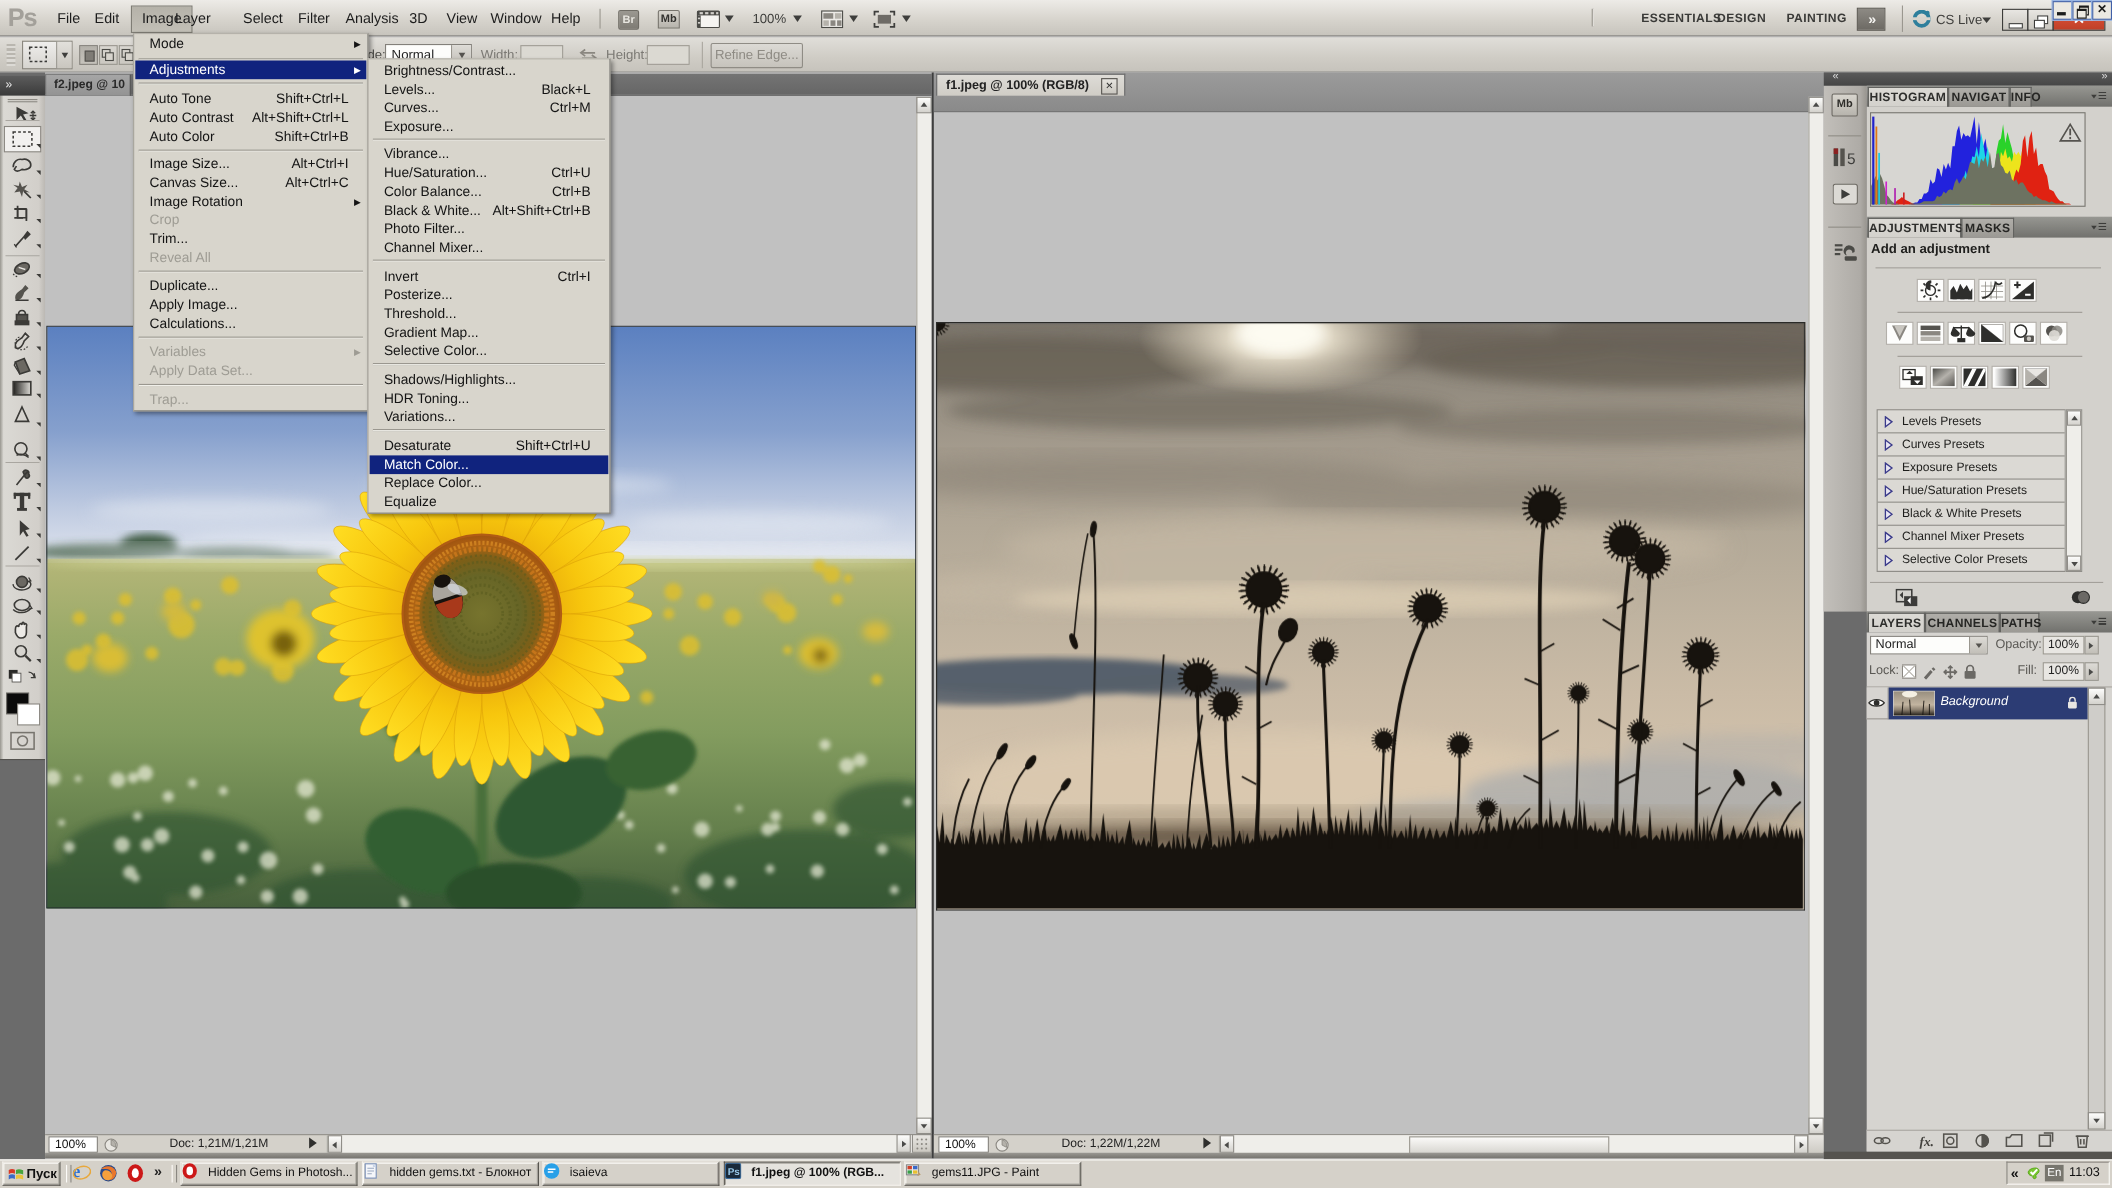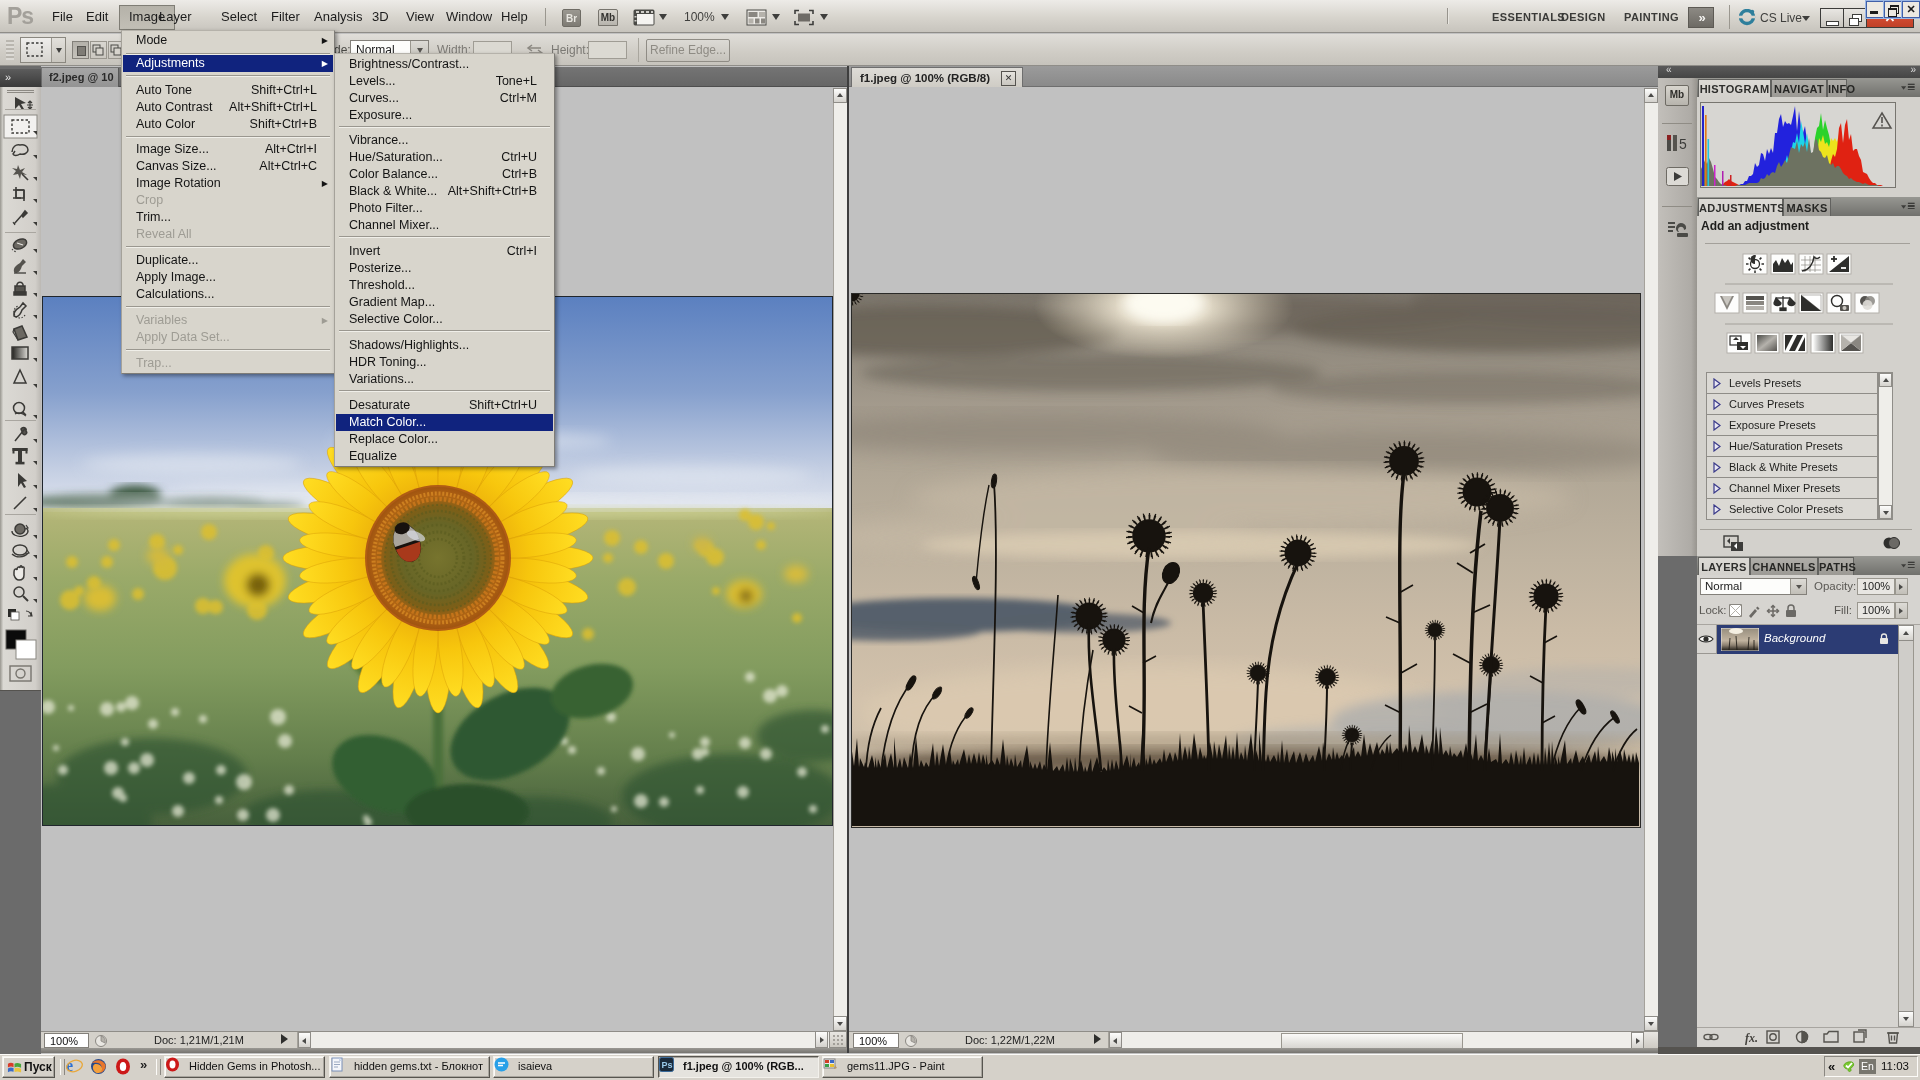--- a/index.html
+++ b/index.html
@@ -571,21 +571,21 @@
           <circle cx="4" cy="12" r="0.9"></circle>
           <circle cx="8" cy="12" r="0.9"></circle>
           <circle cx="12" cy="12" r="0.9"></circle>
         </g>
       </svg>
 </div>
 <div class="abs" style="left:41px;top:1048px;width:806px;height:5px;background:linear-gradient(#9a9893,#76746f);"></div>
 
 <div class="abs" style="left:847px;top:66px;width:2px;height:987px;background:#3e3e3e;"></div>
 <div class="abs" style="left:849px;top:66px;width:809px;height:987px;background:#c1c1c1;"></div>
-<div class="abs" style="left:849px;top:66px;width:809px;height:21px;background:linear-gradient(#9b9b9b,#8a8a8a);border-bottom:1px solid #6e6e6e;box-sizing:border-box;">
+<div class="abs" style="left:849px;top:66px;width:809px;height:36px;background:linear-gradient(#9b9b9b,#8a8a8a);border-bottom:1px solid #6e6e6e;box-sizing:border-box;">
   <div style="position:absolute;left:2px;top:1px;width:172px;height:20px;background:linear-gradient(#dedcd7,#cfccc5);color:#222;font-size:11.5px;font-weight:bold;line-height:20px;padding-left:8px;box-sizing:border-box;border:1px solid #6e6e6e;border-bottom:none;">f1.jpeg @ 100% (RGB/8)
     <span style="position:absolute;right:6px;top:3px;width:13px;height:13px;border:1px solid #55534f;background:linear-gradient(#e6e4df,#c9c6bf);font-size:9px;font-weight:normal;line-height:12px;text-align:center;color:#333;">✕</span>
   </div>
 </div>
 <svg class="abs" style="left:851px;top:293px;" width="790" height="535">
  <defs>
   <linearGradient id="sky2" x1="0" y1="0" x2="0" y2="1">
     <stop offset="0" stop-color="#7b756b"></stop>
           <stop offset="0.1" stop-color="#918a7e"></stop>
     <stop offset="0.22" stop-color="#a59c8e"></stop>
@@ -1174,21 +1174,21 @@
       <div class="mi dis" style="top:324px;">
         <span class="lab">Trap...</span>
       </div>
     </div>
     <div class="menu" style="left:334px;top:53px;width:219px;height:412px;">
       <div class="mi" style="top:2px;">
         <span class="lab">Brightness/Contrast...</span>
       </div>
       <div class="mi" style="top:19px;">
         <span class="lab">Levels...</span>
-        <span class="sc">Tone+L</span>
+        <span class="sc">Black+L</span>
       </div>
       <div class="mi" style="top:36px;">
         <span class="lab">Curves...</span>
         <span class="sc">Ctrl+M</span>
       </div>
       <div class="mi" style="top:53px;">
         <span class="lab">Exposure...</span>
       </div>
       <div class="msep" style="top:72px;"></div>
       <div class="mi" style="top:78px;">

